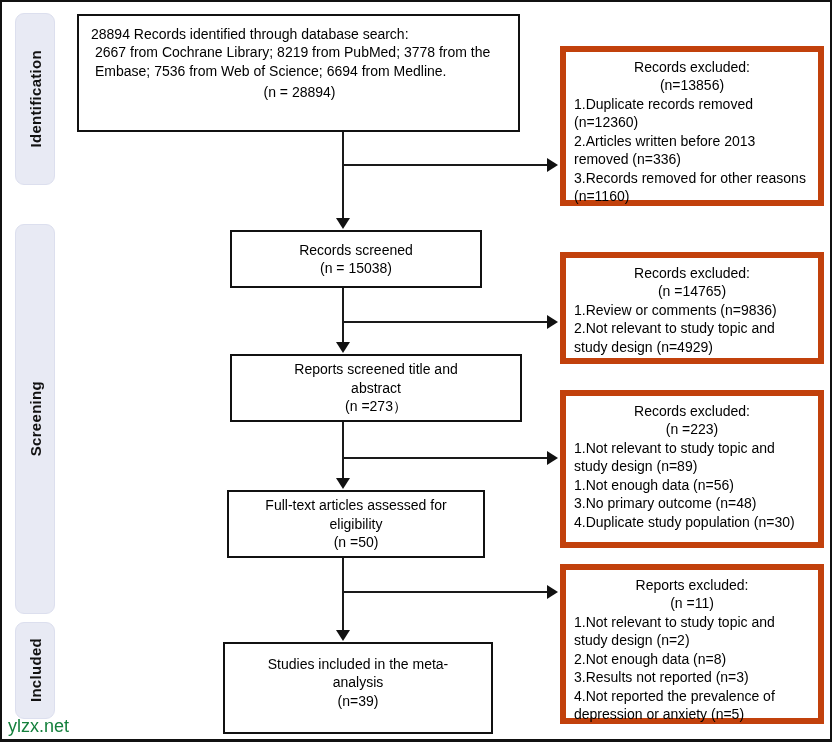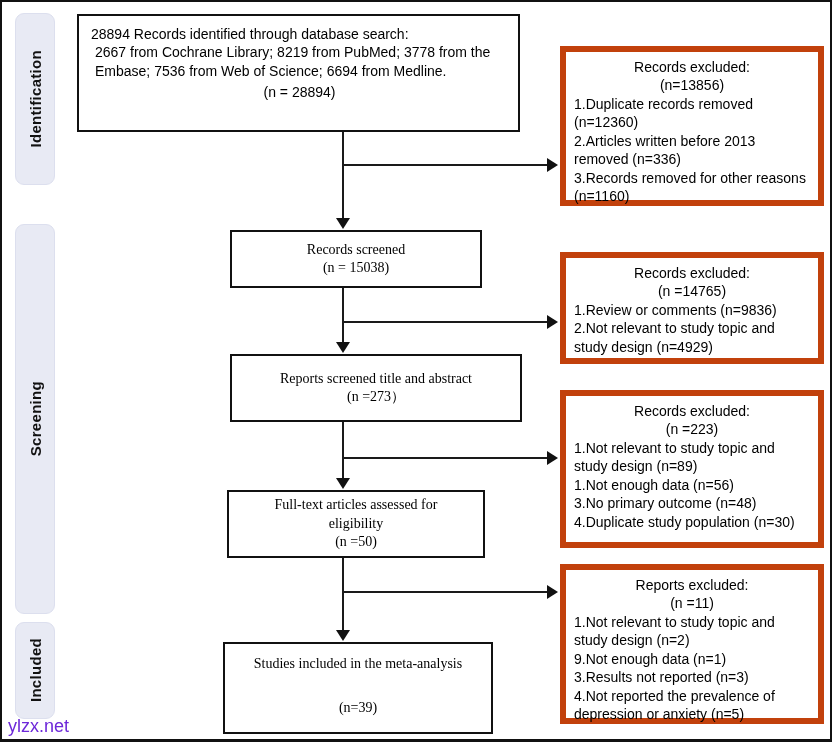--- a/index.html
+++ b/index.html
@@ -16,22 +16,22 @@
   }
   .stage span{
     writing-mode:vertical-rl;transform:rotate(180deg);
     font-weight:bold;font-size:15px;color:#111;letter-spacing:.3px;white-space:nowrap;
   }
   
   .fbox{
     position:absolute;box-sizing:border-box;background:#fff;border:2px solid #111;
     font-size:14px;line-height:1.32;color:#000;
   }
-  .center-box{display:flex;flex-direction:column;align-items:center;justify-content:center;text-align:center;padding:4px 8px;font-family:Liberation Serif, serif;}
-  .center-box.top-align{justify-content:flex-start;padding-top:11px;gap:26px;}
+  .center-box{display:flex;flex-direction:column;align-items:center;justify-content:center;text-align:center;padding:4px 8px;}
+  .center-box.top-align{justify-content:flex-start;padding-top:11px;}
   .mid-label{max-width:214px;}
   
   #box-identified{padding:9px 10px 4px 12px;text-align:left;}
   #box-identified .detail{margin-left:4px;margin-right:6px;}
   #box-identified .nline{text-align:center;margin-top:3px;}
   
   .ebox{
     position:absolute;left:558px;width:264px;box-sizing:border-box;background:#fff;
     border:6px solid #c2410c;font-size:14px;line-height:1.32;color:#000;
     padding:6px 8px 4px 8px;
@@ -47,21 +47,21 @@
     border-left:7px solid transparent;border-right:7px solid transparent;
     border-top:11px solid #111;
   }
   .arrow-right{
     position:absolute;width:0;height:0;
     border-top:7px solid transparent;border-bottom:7px solid transparent;
     border-left:11px solid #111;
   }
   
   #watermark{
-    position:absolute;left:6px;top:714px;font-size:18px;color:#6d28d9;font-weight:400;
+    position:absolute;left:6px;top:714px;font-size:18px;color:#15803d;font-weight:400;
   }
 </style>
 </head>
 <body>
 
 <div id="frame">
 
   <div class="stage" style="top:11px;height:170px;">
     <span>Identification</span>
   </div>
@@ -119,21 +119,21 @@
     <div class="eitem">1.Not relevant to study topic and study design (n=89)</div>
     <div class="eitem">1.Not enough data (n=56)</div>
     <div class="eitem">3.No primary outcome (n=48)</div>
     <div class="eitem">4.Duplicate study population (n=30)</div>
   </div>
 
   <div class="ebox" style="top:562px;height:160px;">
     <div class="etitle">Reports excluded:</div>
     <div class="en">(n =11)</div>
     <div class="eitem">1.Not relevant to study topic and study design (n=2)</div>
-    <div class="eitem">9.Not enough data (n=1)</div>
+    <div class="eitem">2.Not enough data (n=8)</div>
     <div class="eitem">3.Results not reported (n=3)</div>
     <div class="eitem">4.Not reported the prevalence of depression or anxiety (n=5)</div>
   </div>
 
   <div class="vline" style="left:340px;top:130px;height:88px;"></div>
   <div class="arrow-down" style="left:334px;top:216px;"></div>
   <div class="hline" style="left:341px;top:162px;width:205px;"></div>
   <div class="arrow-right" style="left:545px;top:156px;"></div>
 
   <div class="vline" style="left:340px;top:286px;height:54px;"></div>

